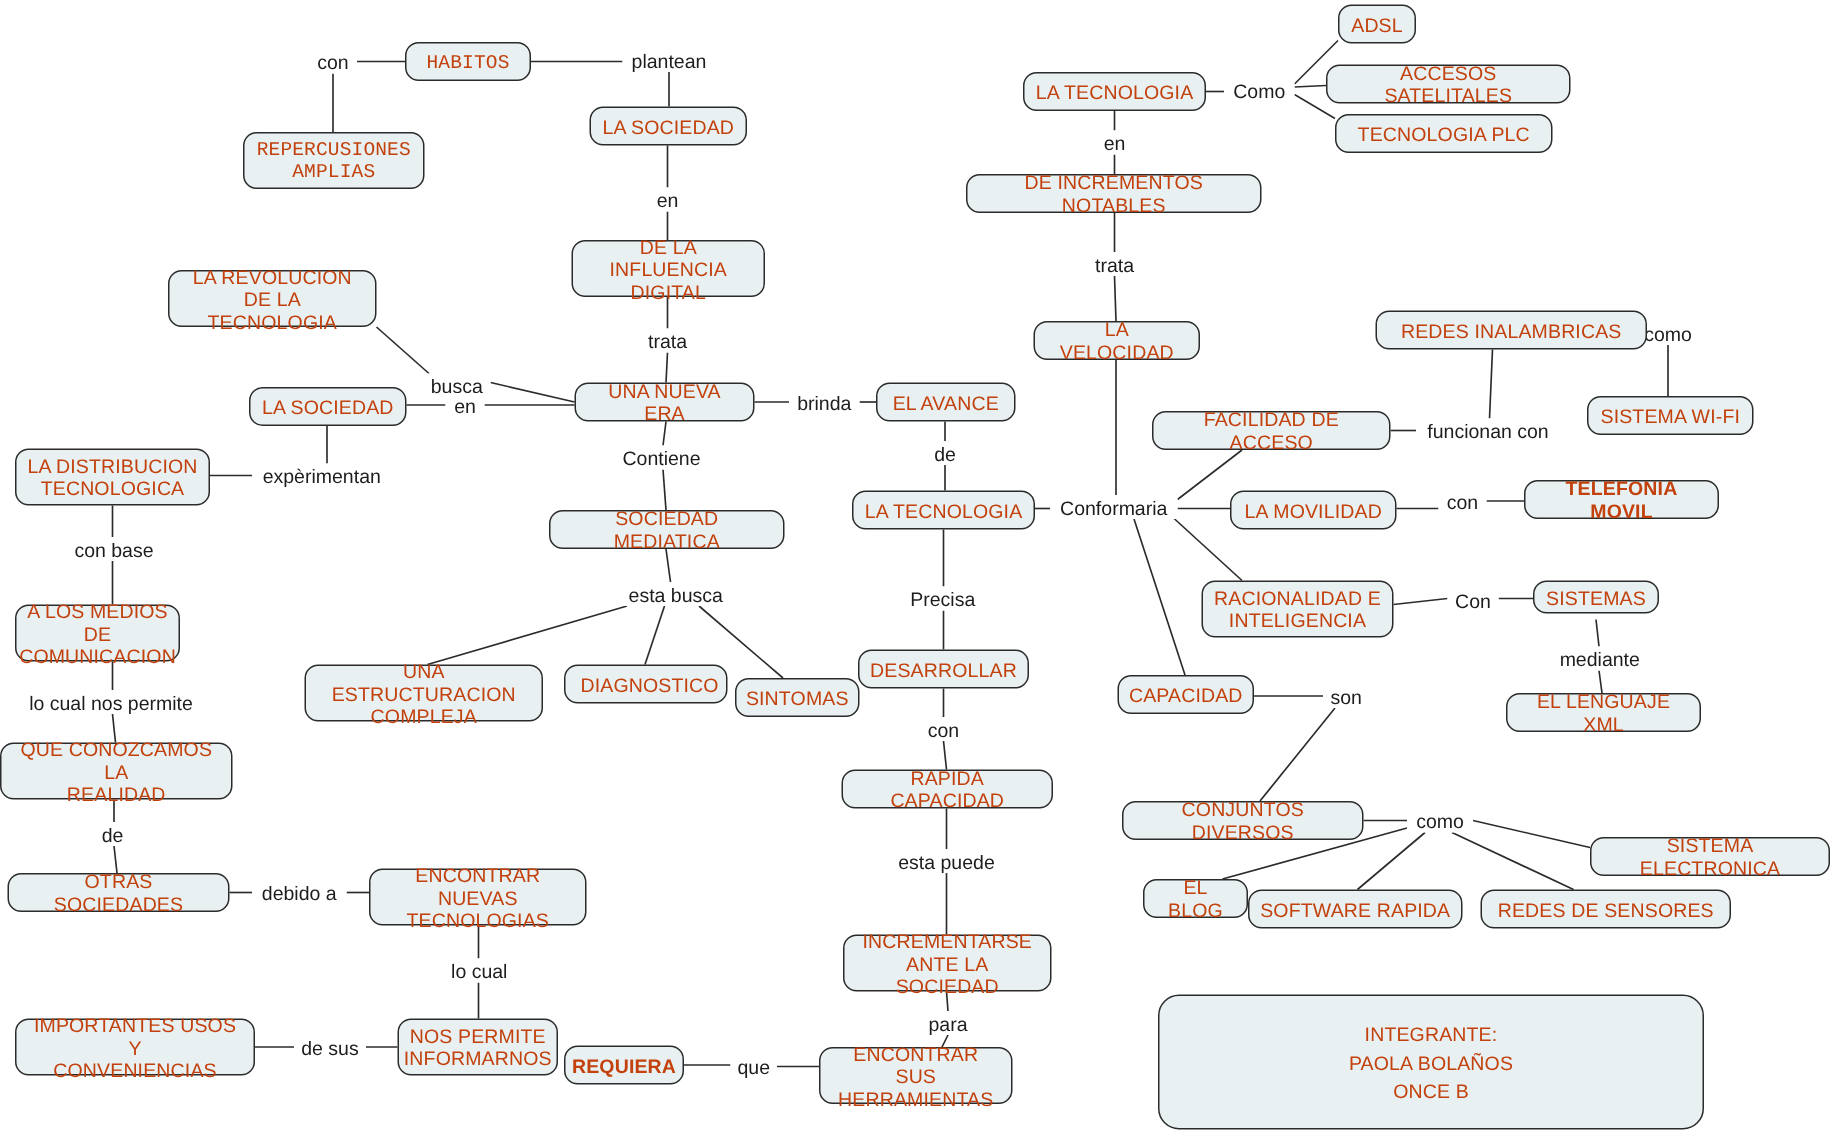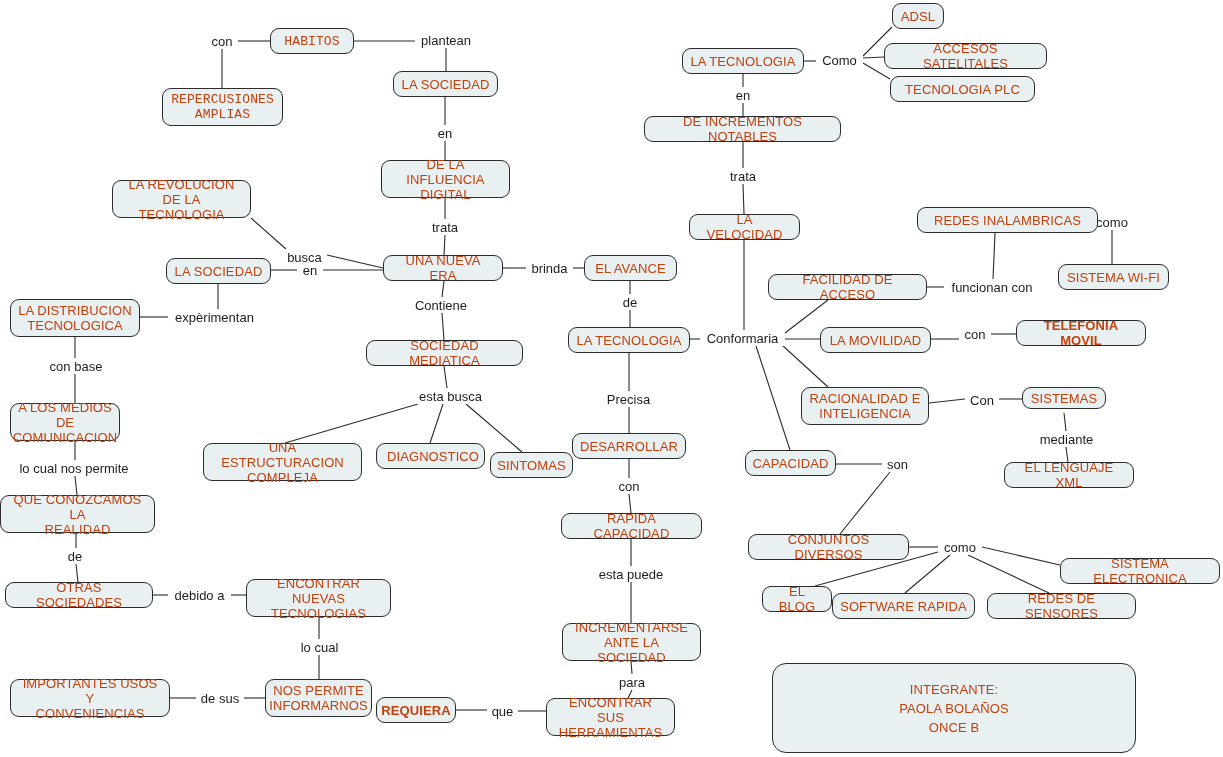--- a/index.html
+++ b/index.html
@@ -196,21 +196,21 @@
     <div class="cm-node" style="left: 1016px; top: 320px; width: 130px; height: 26px; font-weight: bold;">TELEFONIA MOVIL</div>
     <div class="cm-node" style="left: 801px; top: 387px; width: 128px; height: 38px;">RACIONALIDAD E
 INTELIGENCIA</div>
     <div class="cm-node" style="left: 1022px; top: 387px; width: 84px; height: 22px;">SISTEMAS</div>
     <div class="cm-node" style="left: 745px; top: 450px; width: 91px; height: 26px;">CAPACIDAD</div>
     <div class="cm-node" style="left: 1004px; top: 462px; width: 130px; height: 26px;">EL LENGUAJE XML</div>
     <div class="cm-node" style="left: 748px; top: 534px; width: 161px; height: 26px;">CONJUNTOS DIVERSOS</div>
     <div class="cm-node" style="left: 1060px; top: 558px; width: 160px; height: 26px;">SISTEMA ELECTRONICA</div>
     <div class="cm-node" style="left: 751px; top: 586px; width: 70px; height: 26px; margin-left: 11px;">EL BLOG</div>
     <div class="cm-node" style="left: 832px; top: 593px; width: 143px; height: 26px;">SOFTWARE RAPIDA</div>
-    <div class="cm-node" style="left: 987px; top: 593px; width: 149px; height: 26px;">REDES DE SENSORES</div>
+    <div class="cm-node" style="left: 987px; top: 593px; width: 167px; height: 26px;">REDES DE SENSORES</div>
     <div class="cm-node big" style="left: 772px; top: 663px; width: 364px; height: 90px;">INTEGRANTE:
 PAOLA BOLAÑOS
 ONCE B</div>
     <div class="cm-link" style="left: 206px; top: 33px; width: 32px; height: 16px;">con</div>
     <div class="cm-link" style="left: 415px; top: 32px; width: 62px; height: 16px;">plantean</div>
     <div class="cm-link" style="left: 432px; top: 125px; width: 26px; height: 16px;">en</div>
     <div class="cm-link" style="left: 425px; top: 219px; width: 40px; height: 16px;">trata</div>
     <div class="cm-link" style="left: 282px; top: 249px; width: 45px; height: 16px;">busca</div>
     <div class="cm-link" style="left: 297px; top: 262px; width: 26px; height: 16px;">en</div>
     <div class="cm-link" style="left: 526px; top: 260px; width: 47px; height: 16px;">brinda</div>

